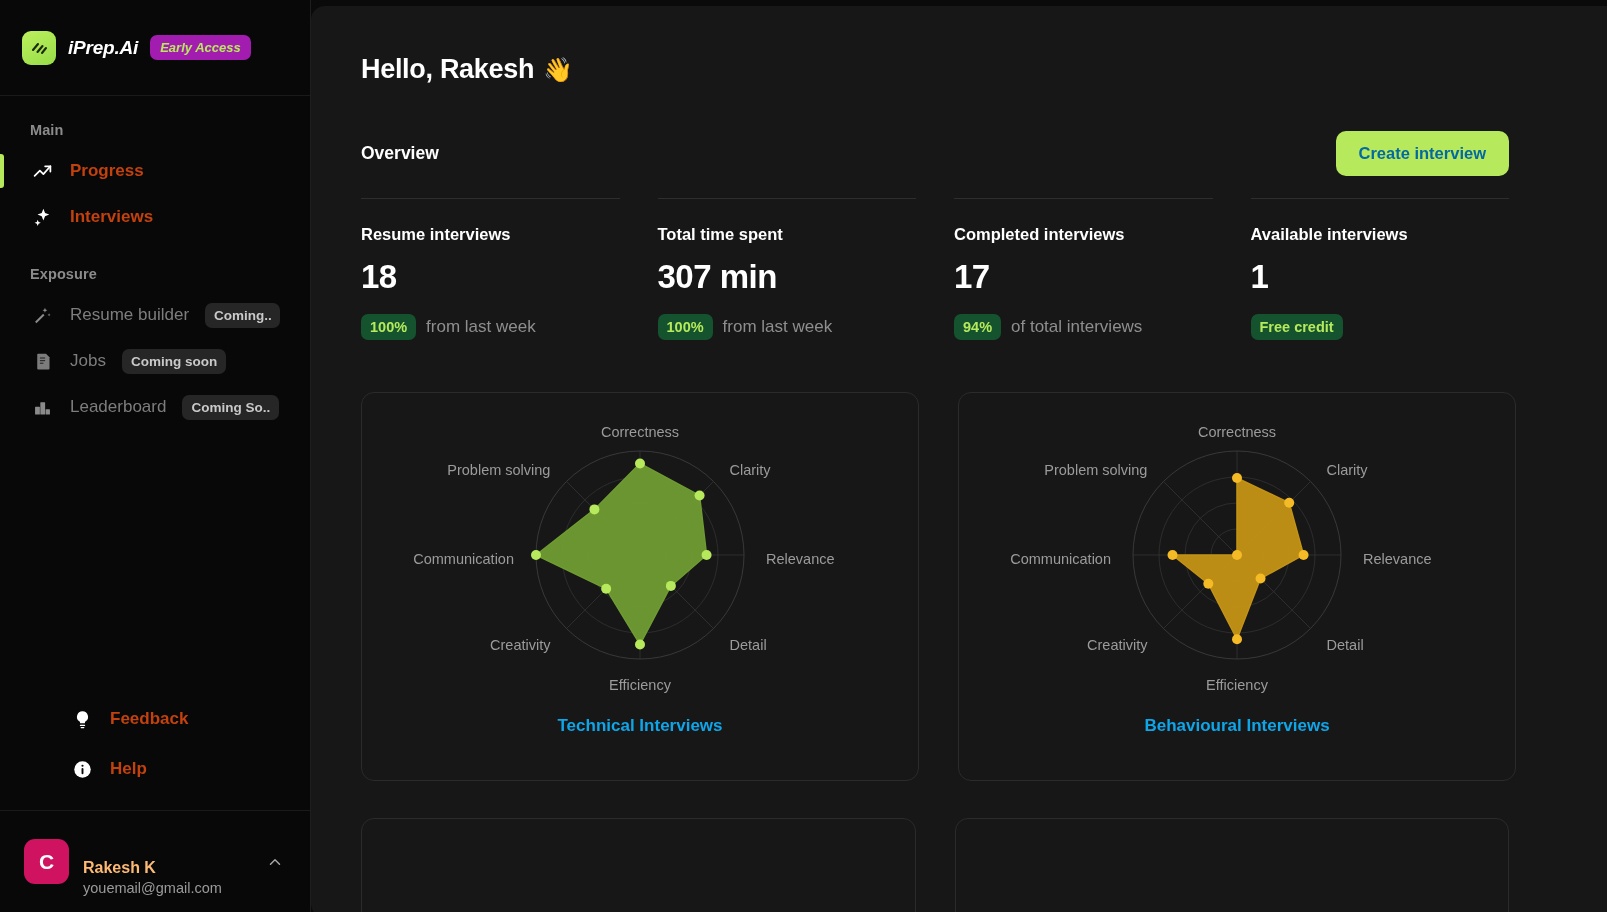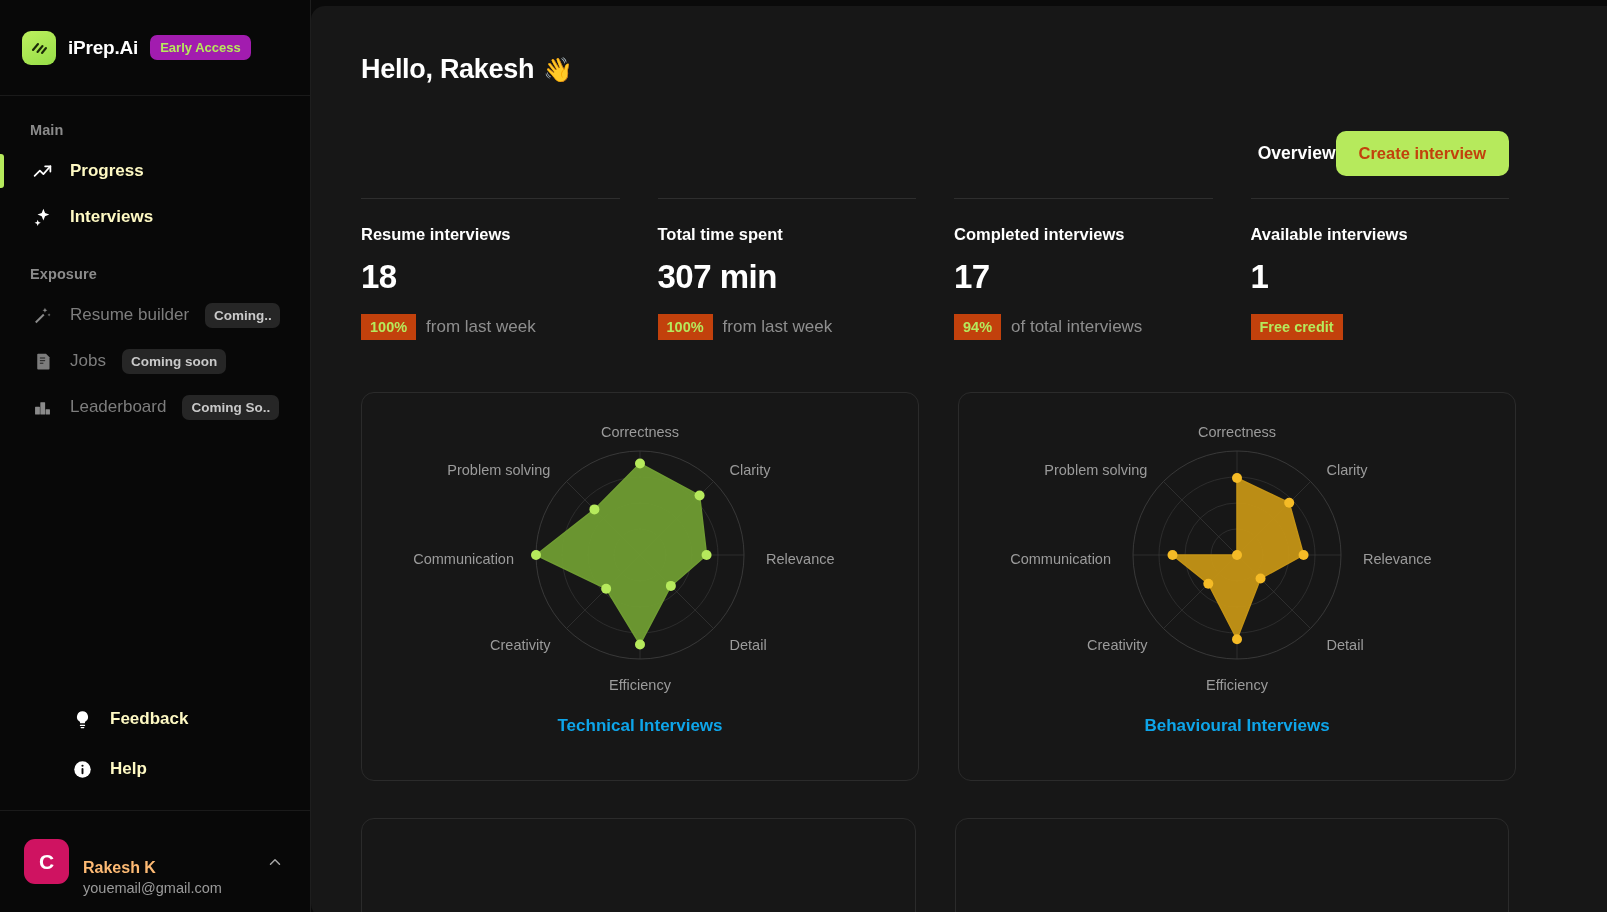--- a/index.html
+++ b/index.html
@@ -17,20 +17,21 @@
     background: #080808;
     border-right: 1px solid #1e1e1e;
     display: flex; flex-direction: column;
     flex: 0 0 311px;
     position: relative;
   }
   .brand {
     height: 96px; display: flex; align-items: center;
     padding: 0 22px; gap: 12px;
     border-bottom: 1px solid #1a1a1a;
+    font-style: italic;
   }
   .logo-tile {
     width: 34px; height: 34px; border-radius: 9px;
     background: linear-gradient(150deg,#bdf05e 0%,#96dd48 100%);
     display: flex; align-items: center; justify-content: center;
     flex: 0 0 34px;
   }
   .brand-name { color: #ffffff; font-size: 19px; font-weight: 700; letter-spacing: -0.2px; }
   .badge-early {
     background: #a21caf; color: #b6ea5c;
@@ -43,21 +44,21 @@
   .section-label {
     color: #8b8b8b; font-size: 14.5px; font-weight: 600;
     padding: 8px 30px 10px 30px; letter-spacing: 0.1px;
   }
   .nav-item {
     display: flex; align-items: center; gap: 16px;
     height: 46px; padding: 0 30px;
     position: relative; cursor: pointer;
   }
   .nav-item .ico { width: 24px; height: 24px; display: flex; align-items: center; justify-content: center; flex: 0 0 24px; }
-  .nav-label { color: #fef9c3; font-size: 17px; font-weight: 600; white-space: nowrap; }
+  .nav-label { color: #c2410c; font-size: 17px; font-weight: 600; white-space: nowrap; }
   .nav-item.active::before {
     content: ""; position: absolute; left: 0; top: 6px;
     width: 4px; height: 34px; background: #b6ea5c; border-radius: 0 3px 3px 0;
   }
   .nav-item.disabled .nav-label { color: #7d7d7d; font-weight: 500; }
   .soon {
     background: #262626; color: #c9c9c9;
     font-size: 13.5px; font-weight: 600;
     padding: 5px 9px; border-radius: 7px;
     white-space: nowrap; overflow: hidden;
@@ -95,43 +96,43 @@
     position: relative;
   }
   .main-inner { padding: 48px 98px 0 50px; }
   .greeting {
     color: #ffffff; font-size: 27px; font-weight: 700;
     display: flex; align-items: center; gap: 9px; letter-spacing: -0.3px;
   }
   .wave { font-size: 24px; }
 
   .overview-row {
-    display: flex; align-items: center; justify-content: flex-end;
+    display: flex; align-items: center; justify-content: space-between;
     margin-top: 46px;
   }
   .overview-title { color: #ffffff; font-size: 17.5px; font-weight: 700; }
   .btn-create {
-    background: #b6ea5c; color: #c2410c;
+    background: #b6ea5c; color: #0369a1;
     font-size: 16.5px; font-weight: 700;
     border: none; border-radius: 10px;
     padding: 13px 23px; cursor: pointer;
   }
 
   .stats {
     display: grid; grid-template-columns: repeat(4, 1fr);
     gap: 38px; margin-top: 22px;
   }
   .stat { border-top: 1px solid #2e2e2e; padding-top: 26px; }
   .stat-label { color: #ffffff; font-size: 16.5px; font-weight: 700; }
   .stat-value { color: #ffffff; font-size: 33px; font-weight: 700; margin-top: 14px; letter-spacing: -0.5px; }
   .stat-foot { display: flex; align-items: center; gap: 10px; margin-top: 18px; }
   .pill {
-    background: #c2410c; color: #b6ea5c;
+    background: #14532d; color: #b6ea5c;
     font-size: 14.5px; font-weight: 700;
-    padding: 5px 9px; border-radius: 0;
+    padding: 5px 9px; border-radius: 7px;
   }
   .stat-note { color: #8e8e8e; font-size: 17px; }
 
   .charts {
     display: grid; grid-template-columns: 1fr 1fr;
     gap: 39px; margin-top: 52px;
   }
   .chart-card {
     border: 1px solid #2b2b2b; border-radius: 13px;
     background: #171717; height: 389px;

